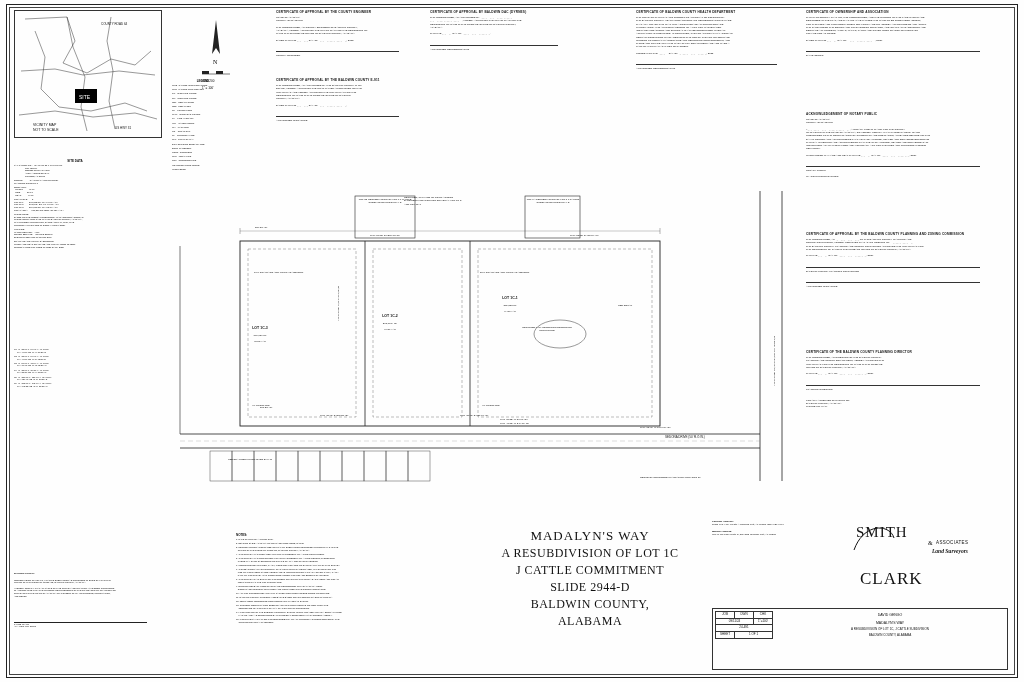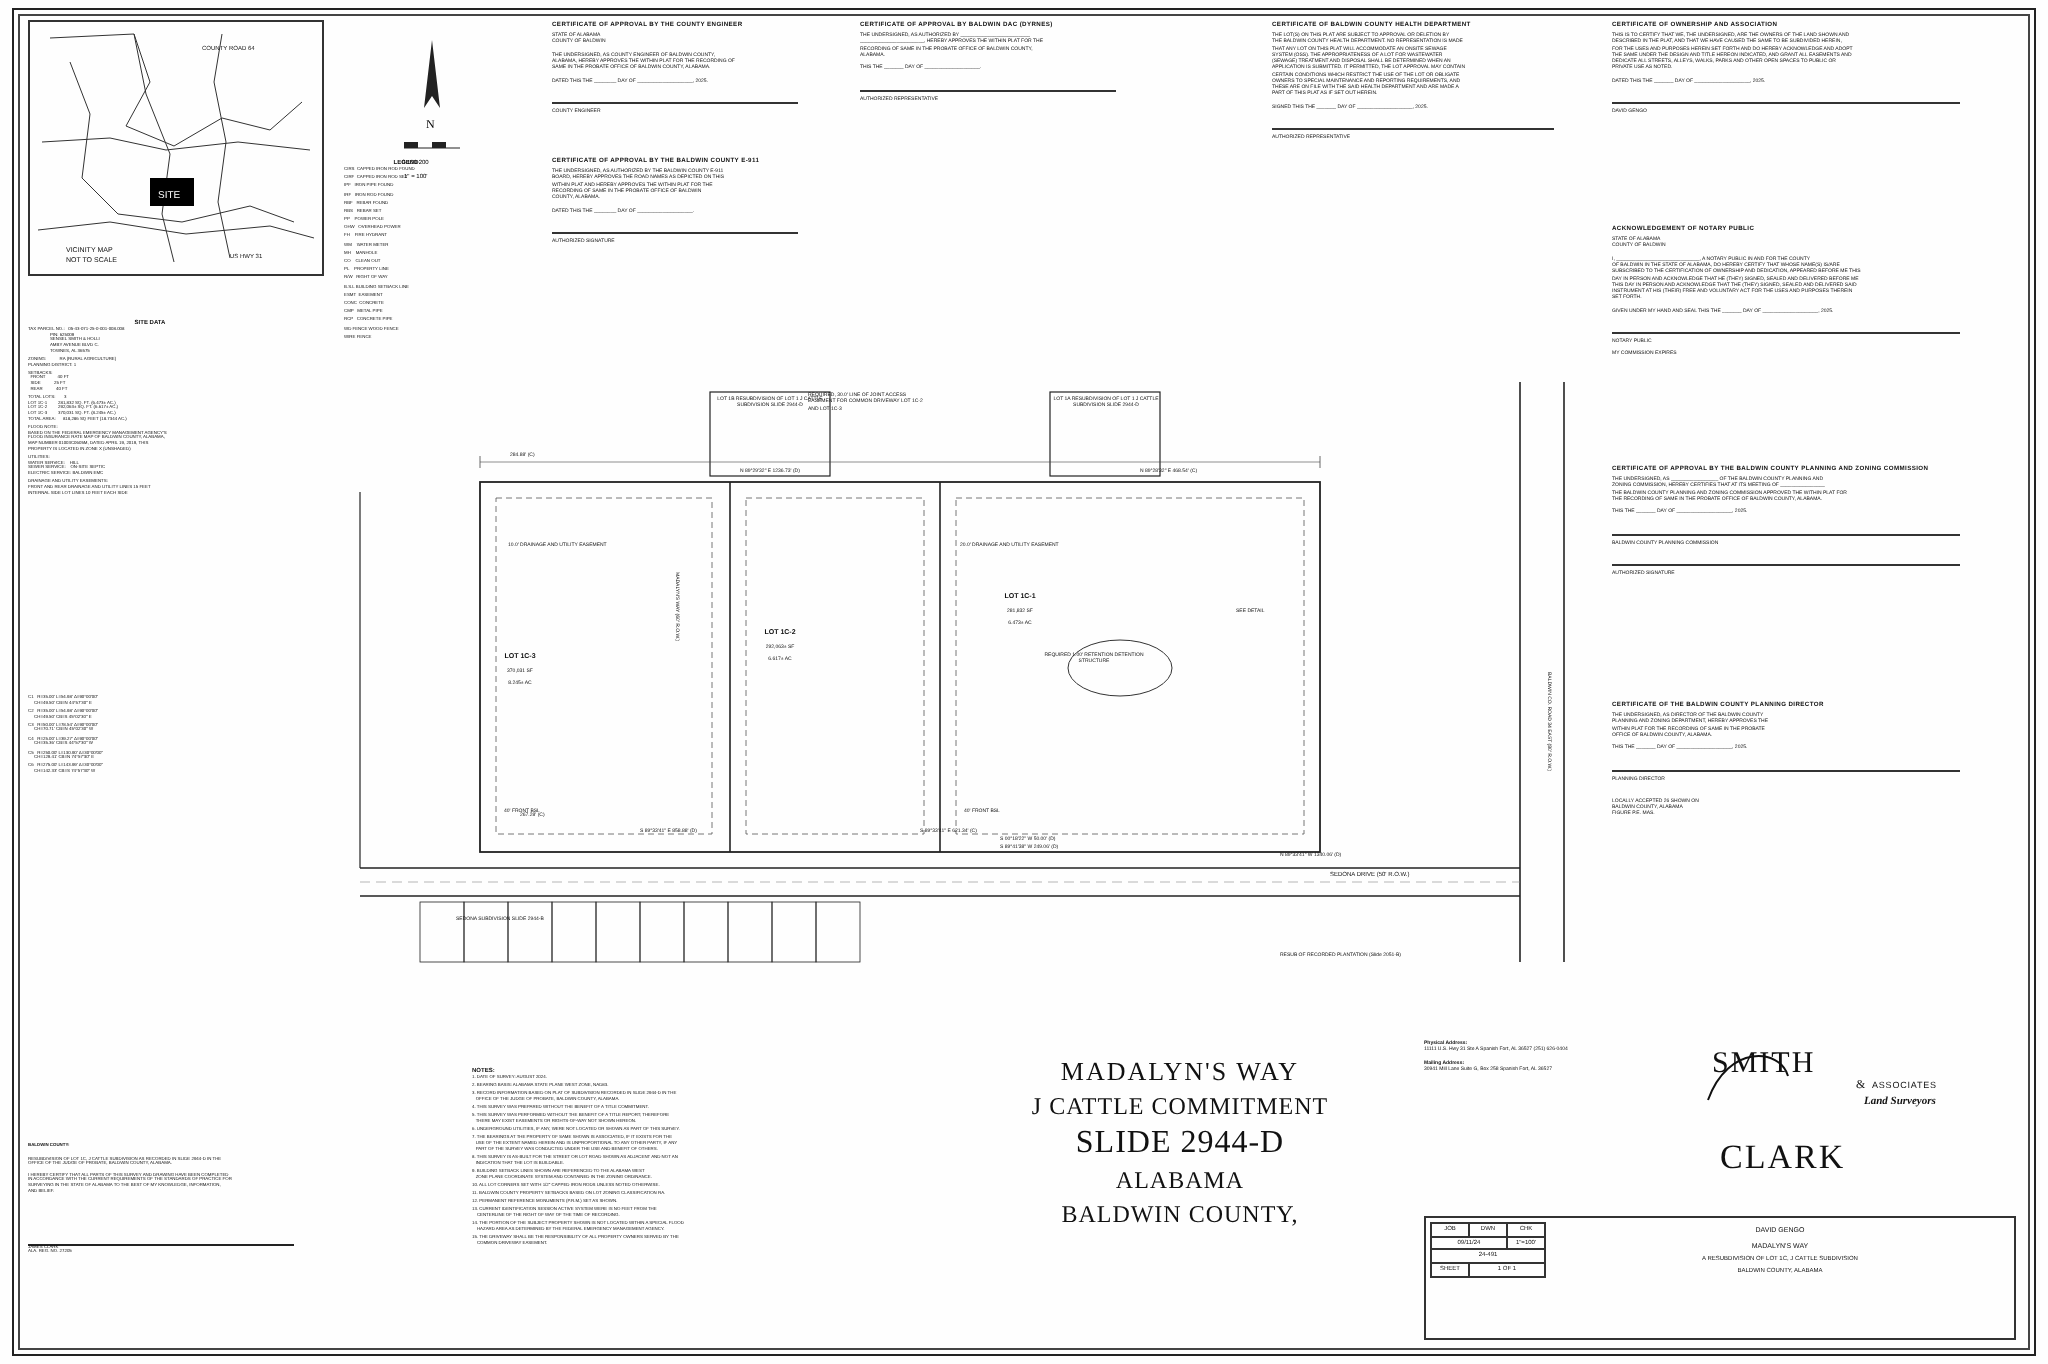--- a/index.html
+++ b/index.html
@@ -323,24 +323,25 @@
    PART OF THE SURVEY WAS CONDUCTED UNDER THE USE AND BENEFIT OF OTHERS.</div><div class="" style="margin-bottom: 1.5px;">8. THIS SURVEY IS AS-BUILT FOR THE STREET OR LOT ROAD SHOWN AS ADJACENT AND NOT AN
    INDICATION THAT THE LOT IS BUILDABLE.</div><div class="" style="margin-bottom: 1.5px;">9. BUILDING SETBACK LINES SHOWN ARE REFERENCED TO THE ALABAMA WEST
    ZONE PLANE COORDINATE SYSTEM AND CONTAINED IN THE ZONING ORDINANCE.</div><div class="" style="margin-bottom: 1.5px;">10. ALL LOT CORNERS SET WITH 1/2" CAPPED IRON RODS UNLESS NOTED OTHERWISE.</div><div class="" style="margin-bottom: 1.5px;">11. BALDWIN COUNTY PROPERTY SETBACKS BASED ON LOT ZONING CLASSIFICATION RA.</div><div class="" style="margin-bottom: 1.5px;">12. PERMANENT REFERENCE MONUMENTS (P.R.M.) SET AS SHOWN.</div><div class="" style="margin-bottom: 1.5px;">13. CURRENT IDENTIFICATION SESSION ACTIVE SYSTEM WERE IS NO FEET FROM THE
     CENTERLINE OF THE RIGHT OF WAY OF THE TIME OF RECORDING.</div><div class="" style="margin-bottom: 1.5px;">14. THE PORTION OF THE SUBJECT PROPERTY SHOWN IS NOT LOCATED WITHIN A SPECIAL FLOOD
     HAZARD AREA AS DETERMINED BY THE FEDERAL EMERGENCY MANAGEMENT AGENCY.</div><div class="" style="margin-bottom: 1.5px;">15. THE DRIVEWAY SHALL BE THE RESPONSIBILITY OF ALL PROPERTY OWNERS SERVED BY THE
     COMMON DRIVEWAY EASEMENT.</div></div>
   </div>
 
   <div class="blk maintitle cen" style="left:440px;top:528px;width:300px;">
     <div style="font-size:13px;letter-spacing:1px;">MADALYN'S WAY</div>
+    <div style="font-size:12px;letter-spacing:.5px;margin-top:2px;">A RESUBDIVISION OF LOT 1C</div>
     <div style="font-size:12px;letter-spacing:.5px;margin-top:2px;">J CATTLE COMMITMENT</div>
-    <div style="font-size:16px;letter-spacing:.5px;margin-top:2px;">SLIDE 2944-D</div>
+    <div style="font-size:12px;letter-spacing:.5px;margin-top:2px;">SLIDE 2944-D</div>
+    <div style="font-size:12px;letter-spacing:.5px;margin-top:2px;">BALDWIN COUNTY,</div>
     <div style="font-size:12px;letter-spacing:.5px;margin-top:2px;">ALABAMA</div>
-    <div style="font-size:12px;letter-spacing:.5px;margin-top:2px;">BALDWIN COUNTY,</div>
   </div>
 
   <div class="blk" style="left:14px;top:572px;width:190px;height:96px;">
     <div class="tinytext bold">BALDWIN COUNTY:</div>
     <div class="tinytext" style="margin-top:4px;">RESUBDIVISION OF LOT 1C, J CATTLE SUBDIVISION AS RECORDED IN SLIDE 2944-D IN THE
 OFFICE OF THE JUDGE OF PROBATE, BALDWIN COUNTY, ALABAMA.
 
 I HEREBY CERTIFY THAT ALL PARTS OF THIS SURVEY AND DRAWING HAVE BEEN COMPLETED
 IN ACCORDANCE WITH THE CURRENT REQUIREMENTS OF THE STANDARDS OF PRACTICE FOR
 SURVEYING IN THE STATE OF ALABAMA TO THE BEST OF MY KNOWLEDGE, INFORMATION,

